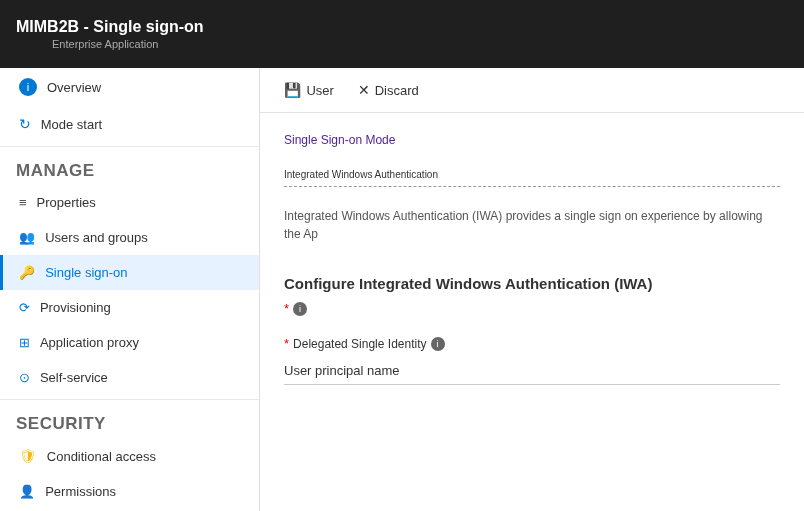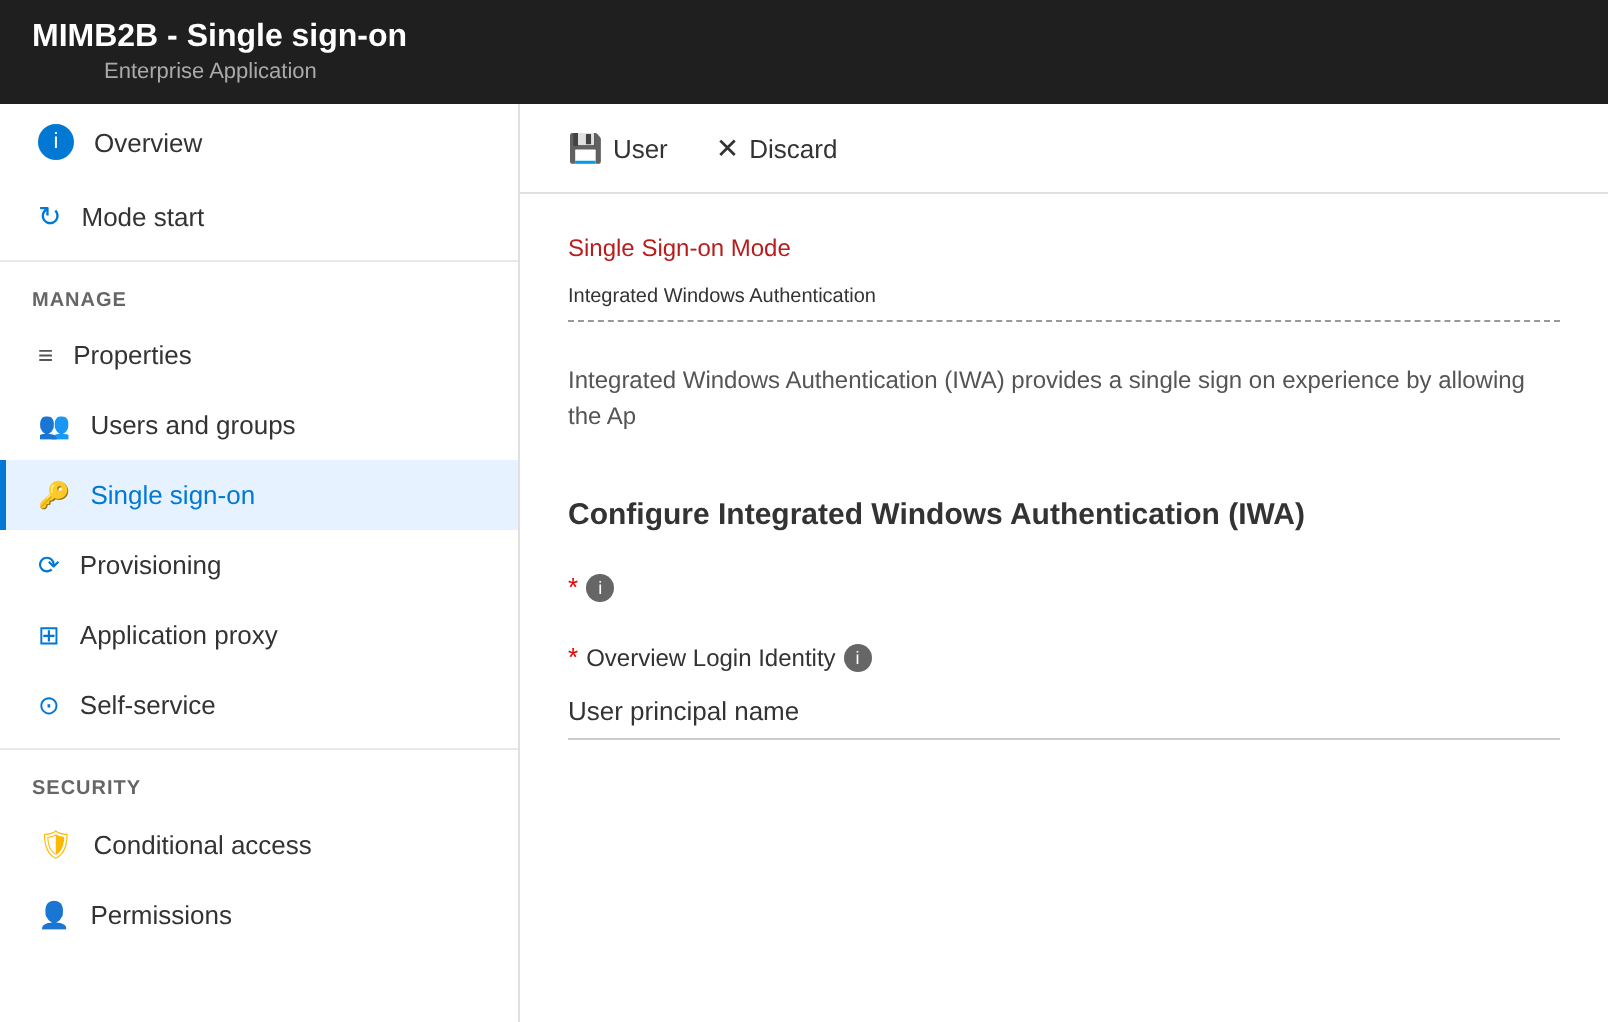--- a/index.html
+++ b/index.html
@@ -3,21 +3,21 @@
   <meta charset="utf-8">
   <style>
     * { box-sizing: border-box; margin: 0; padding: 0; }
     body { font-family: 'Segoe UI', Arial, sans-serif; font-size: 13px; background: #f2f2f2; display: flex; flex-direction: column; height: 511px; width: 804px; overflow: hidden; }
 
     
     .header {
       background: #1f1f1f;
       color: #fff;
       padding: 8px 16px;
-      height: 52px;
+      height: 68px;
       display: flex;
       flex-direction: column;
       justify-content: center;
       flex-shrink: 0;
     }
     .header-title {
       font-size: 16px;
       font-weight: 600;
       color: #fff;
     }
@@ -52,21 +52,21 @@
       border-left: 3px solid transparent;
       gap: 10px;
     }
     .sidebar-item.active {
       background: #e6f2ff;
       border-left: 3px solid #0078d4;
       color: #0078d4;
     }
     .sidebar-section-label {
       padding: 10px 16px 4px 16px;
-      font-size: 10px;
+      font-size: 17px;
       font-weight: 700;
       color: #666;
       text-transform: uppercase;
       letter-spacing: 0.5px;
     }
     .sidebar-divider {
       border: none;
       border-top: 1px solid #e8e8e8;
       margin: 4px 0;
     }
@@ -114,22 +114,22 @@
       font-size: 14px;
     }
 
     
     .content-area {
       padding: 20px 24px;
     }
 
     .field-label {
       font-size: 12px;
-      color: #b91c1c;
-      margin-bottom: 6px;
+      color: #4c1d95;
+      margin-bottom: 16px;
     }
     .field-select {
       width: 100%;
       border: none;
       border-bottom: 1px dashed #999;
       padding: 6px 0;
       font-size: 10px;
       color: #333;
       background: transparent;
       outline: none;
@@ -141,21 +141,21 @@
       color: #555;
       margin-top: 20px;
       line-height: 1.5;
     }
 
     .section-title {
       font-size: 15px;
       font-weight: 600;
       color: #333;
       margin-top: 32px;
-      margin-bottom: 20px;
+      margin-bottom: 9px;
     }
 
     .form-field {
       margin-bottom: 20px;
     }
     .form-field-label {
       font-size: 12px;
       color: #333;
       margin-bottom: 6px;
       display: flex;
@@ -283,21 +283,21 @@
       <div class="form-field">
         <div class="form-field-label">
           <span class="required-star">*</span>
           <span class="info-icon">i</span>
         </div>
       </div>
 
       <div class="form-field">
         <div class="form-field-label">
           <span class="required-star">*</span>
-          <span>Overview Login Identity</span>
+          <span>Delegated Single Identity</span>
           <span class="info-icon">i</span>
         </div>
         <input class="form-input" type="text" value="User principal name" style="">
       </div>
 
     </div>
   </main>
 </div>
 
 </body></html>

